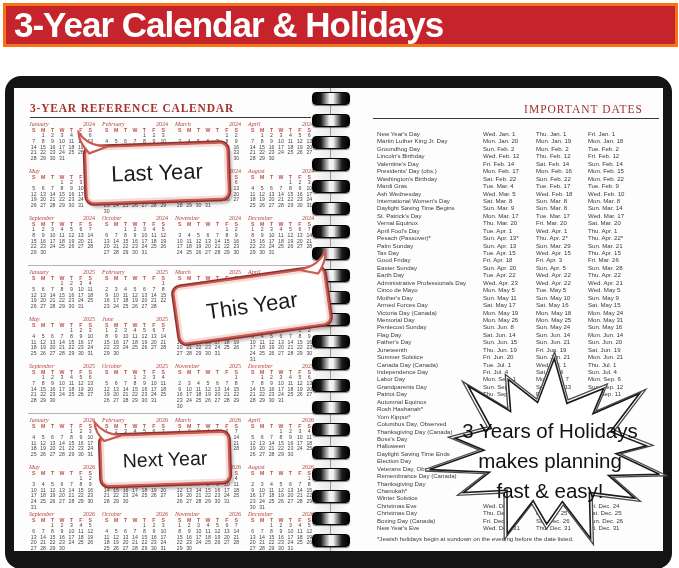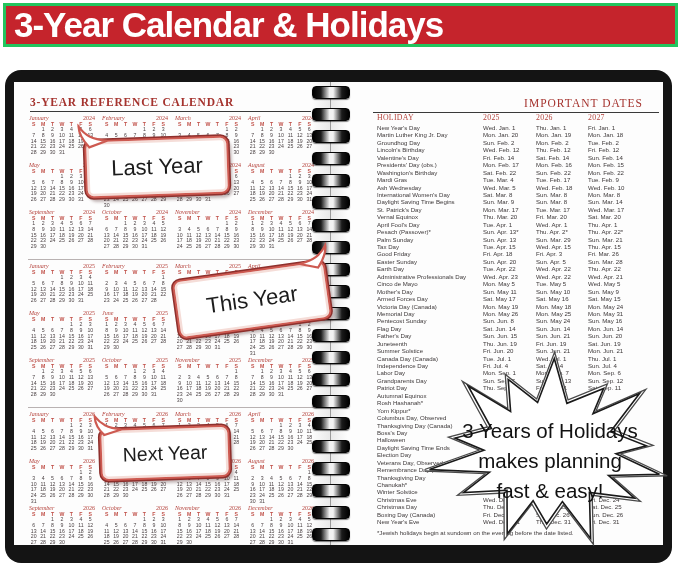--- a/index.html
+++ b/index.html
@@ -3,30 +3,30 @@
 <meta charset="utf-8">
 <style>
   html,body{margin:0;padding:0;}
   body{
     width:679px;height:568px;position:relative;overflow:hidden;
     background:#ffffff;font-family:"Liberation Sans",sans-serif;
   }
   
   .banner{
     position:absolute;left:3px;top:3px;width:661px;height:38px;
-    background:#c5242c;border:3px solid #22c55e;
+    background:#c5242c;border:3px solid #f97316;
     display:flex;align-items:center;padding-left:8px;
   }
   .banner-title{
     color:#fff;font-weight:bold;font-size:35px;letter-spacing:-1px;
     font-family:"Liberation Sans",sans-serif;white-space:nowrap;
   }
   
   .book{
-    position:absolute;left:5px;top:70px;width:667px;height:493px;
+    position:absolute;left:5px;top:76px;width:667px;height:493px;
     background:#141414;border-radius:16px;
   }
   .page{
     position:absolute;top:12px;height:463px;background:#fdfdfd;
   }
   .page-left{left:9px;width:317px;
     background:linear-gradient(to right,#fdfdfd 94%,#e8e8e8 100%);}
   .page-right{left:326px;width:332px;
     background:linear-gradient(to right,#e9e9e9 0%,#fdfdfd 5%);}
   .gutter-line{position:absolute;left:325px;top:12px;width:1px;height:463px;background:#9a9a9a;z-index:2;}
@@ -1846,26 +1846,20 @@
               <span class="day">31</span>
             </div>
           </div>
         </div>
     </div>
   </div>
 
   <div class="page page-right">
     <div class="imp-title">IMPORTANT DATES</div>
     <div class="imp-rule"></div>
-    <div class="holiday-header">
-        <span class="hname">HOLIDAY</span>
-        <span class="hyear">2025</span>
-        <span class="hyear">2026</span>
-        <span class="hyear">2027</span>
-      </div>
     <div class="holiday-grid">
         <span class="rname">New Year's Day</span>
         <span class="rd">Wed. Jan. 1</span>
         <span class="rd">Thu. Jan. 1</span>
         <span class="rd">Fri. Jan. 1</span>
         <span class="rname">Martin Luther King Jr. Day</span>
         <span class="rd">Mon. Jan. 20</span>
         <span class="rd">Mon. Jan. 19</span>
         <span class="rd">Mon. Jan. 18</span>
         <span class="rname">Groundhog Day</span>

